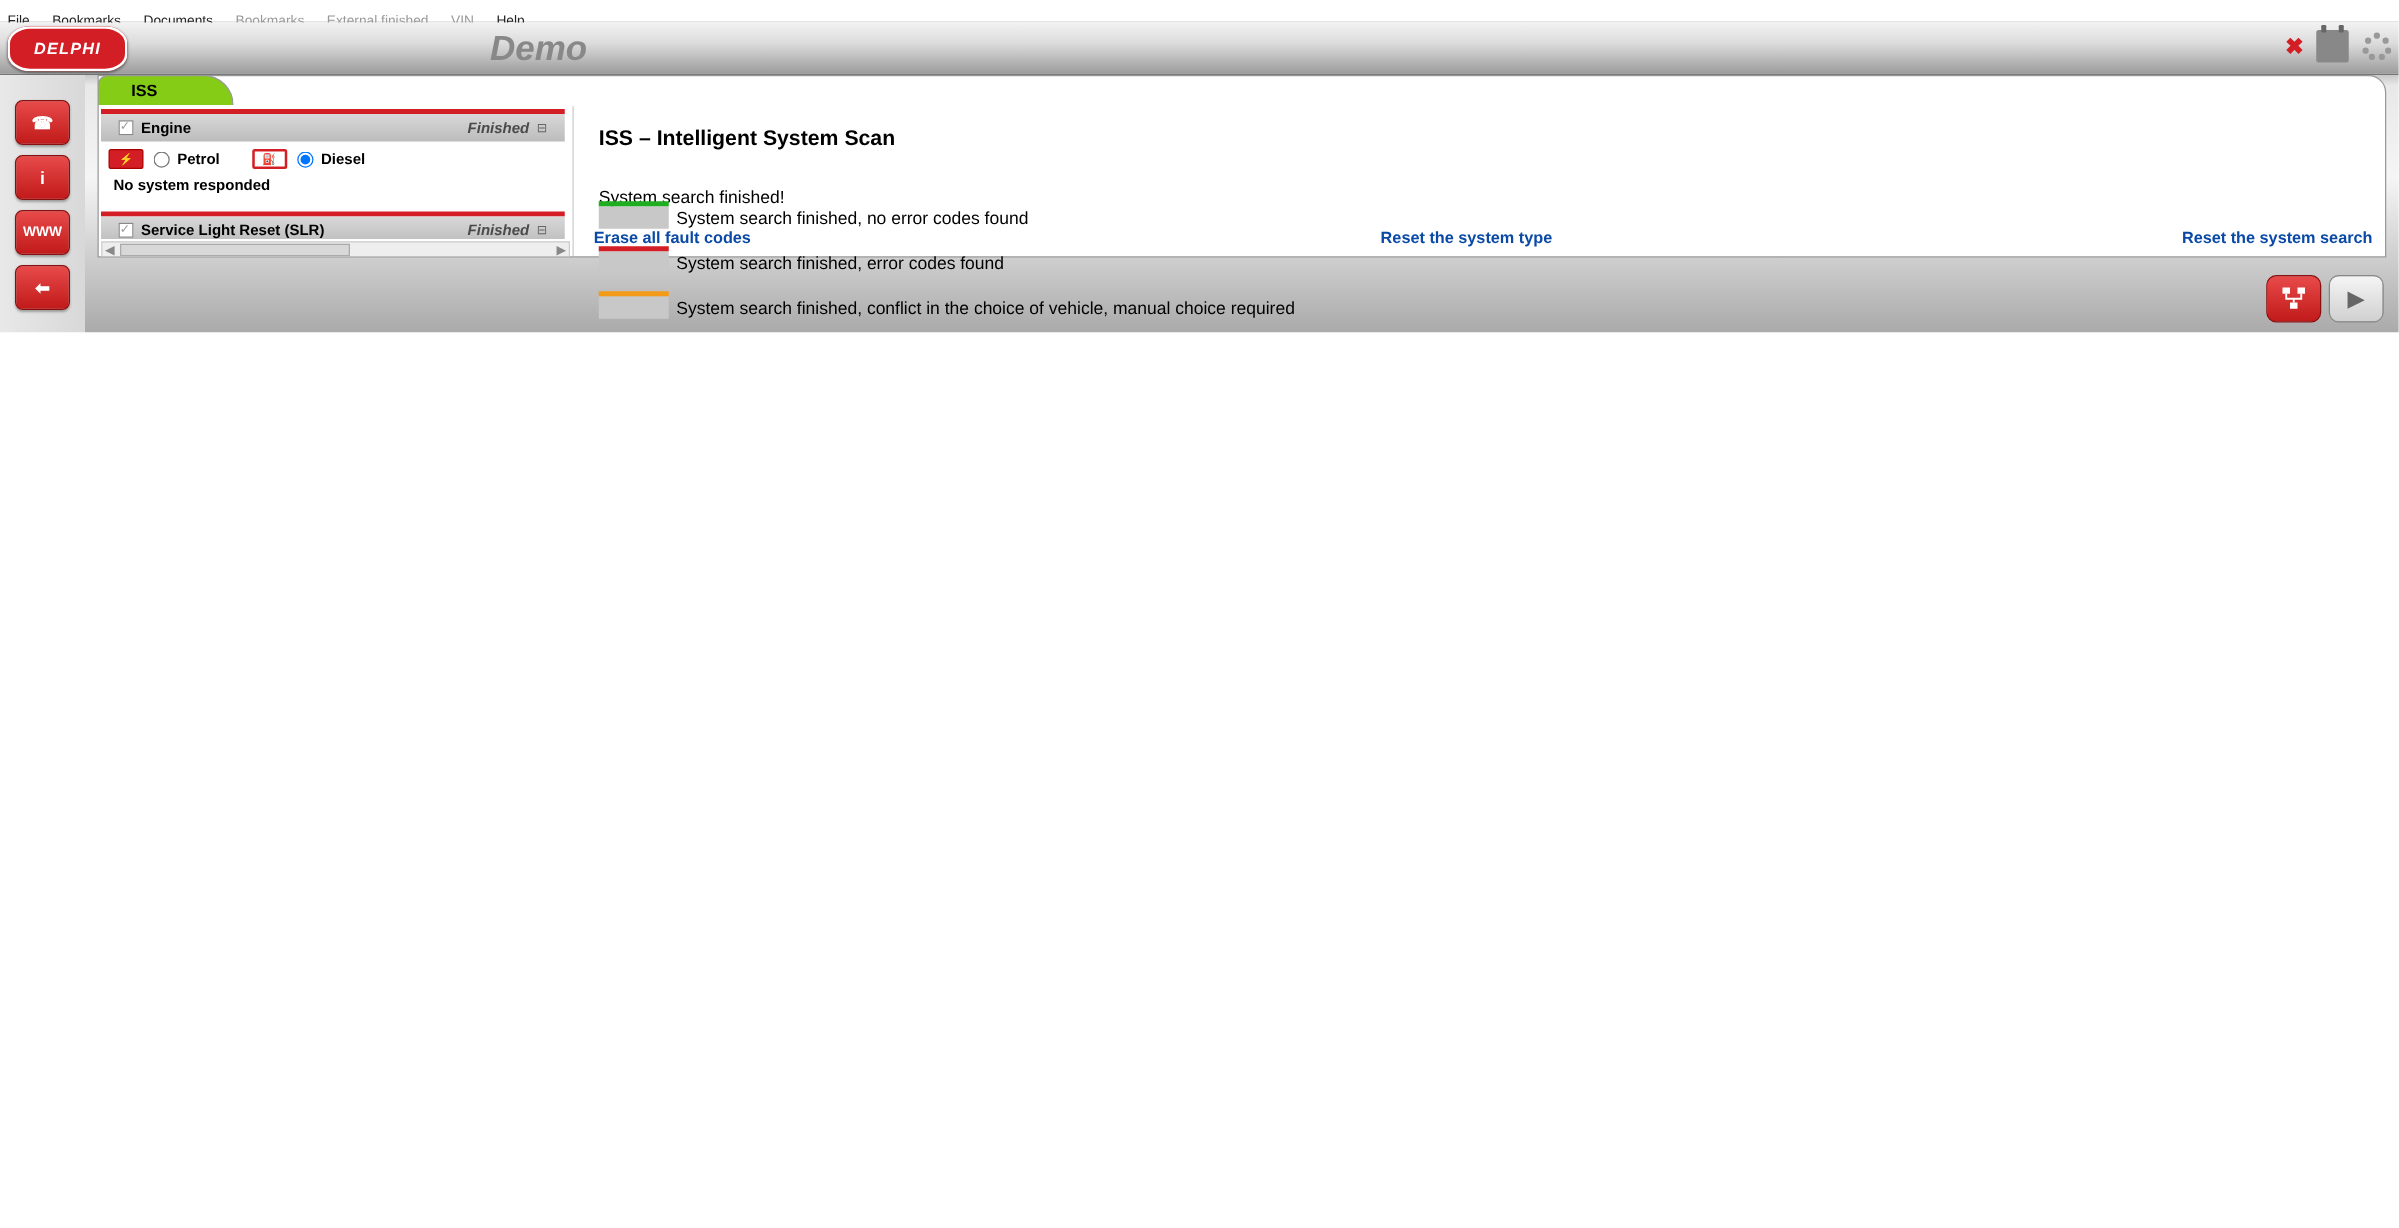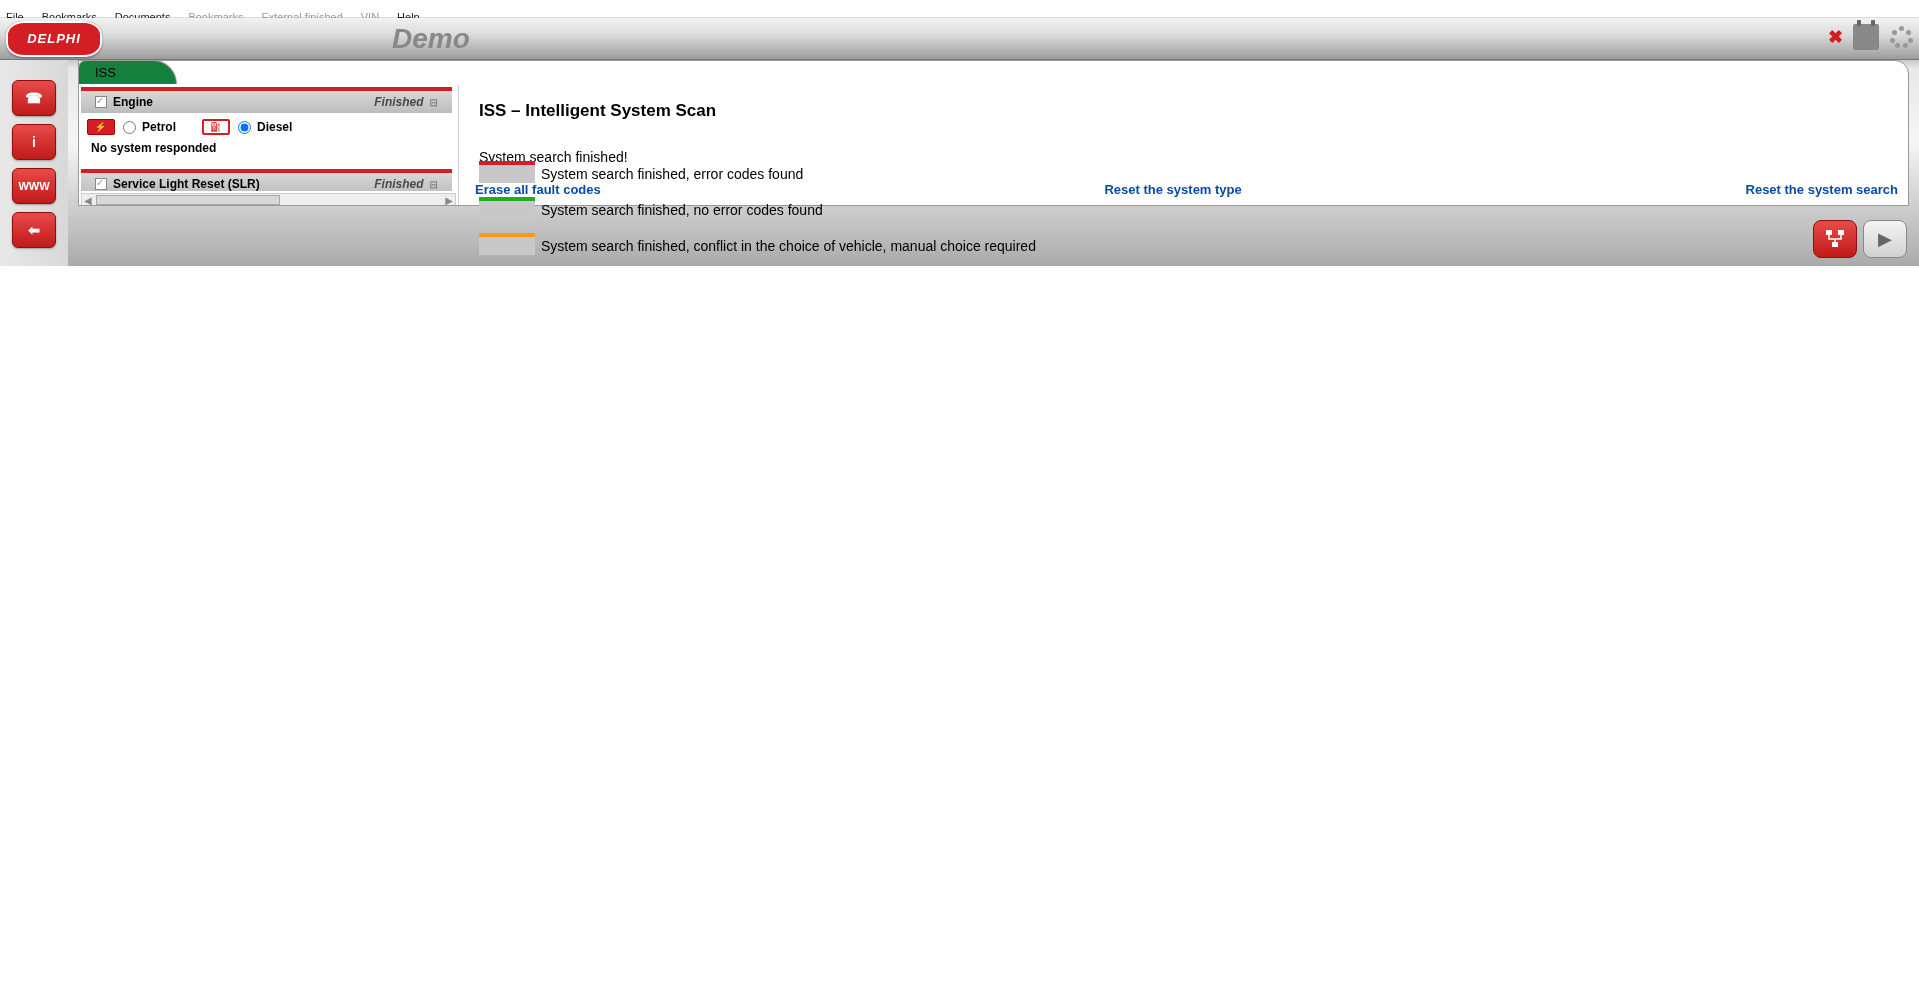--- a/index.html
+++ b/index.html
@@ -107,26 +107,26 @@
   position: absolute;
   left: 10px; right: 10px; top: 0; bottom: 60px;
   background: #fff;
   border: 1px solid #999;
   border-radius: 0 14px 0 0;
   display: flex;
 }
 .tab {
   position: absolute;
   top: -1px; left: -1px;
-  background: #15803d;
+  background: #84cc16;
   border: 1px solid #999;
   border-bottom: none;
   border-radius: 10px 30px 0 0;
-  padding: 4px 60px 4px 16px;
-  font-weight: normal;
+  padding: 4px 60px 4px 26px;
+  font-weight: bold;
   z-index: 2;
 }
 
 .scan-panel {
   width: 380px;
   border-right: 1px solid #ccc;
   margin-top: 24px;
   padding: 2px;
   overflow: hidden;
   position: relative;
@@ -330,26 +330,26 @@
           <div class="hscroll-thumb"></div>
           <span style="font-size:10px;color:#888;margin-left:auto">▶</span>
         </div>
       </div>
 
       <div class="content-panel">
         <div class="content-title">ISS – Intelligent System Scan</div>
         <div class="content-line">System search finished!</div>
 
         <div class="legend-row">
+          <div class="legend-swatch green"></div>
+          <span>System search finished, no error codes found</span>
+        </div>
+        <div class="legend-row">
           <div class="legend-swatch red"></div>
           <span>System search finished, error codes found</span>
-        </div>
-        <div class="legend-row">
-          <div class="legend-swatch green"></div>
-          <span>System search finished, no error codes found</span>
         </div>
         <div class="legend-row">
           <div class="legend-swatch orange"></div>
           <span>System search finished, conflict in the choice of vehicle, manual choice required</span>
         </div>
 
         <div class="info-line">Erase all fault codes: By pressing the text, all error codes are erased</div>
         <div class="info-line">Reset the system type: By pressing the text, you can reset the system types</div>
         <div class="info-line">Reset the system search: By pressing the text, the system search is reset</div>
 

